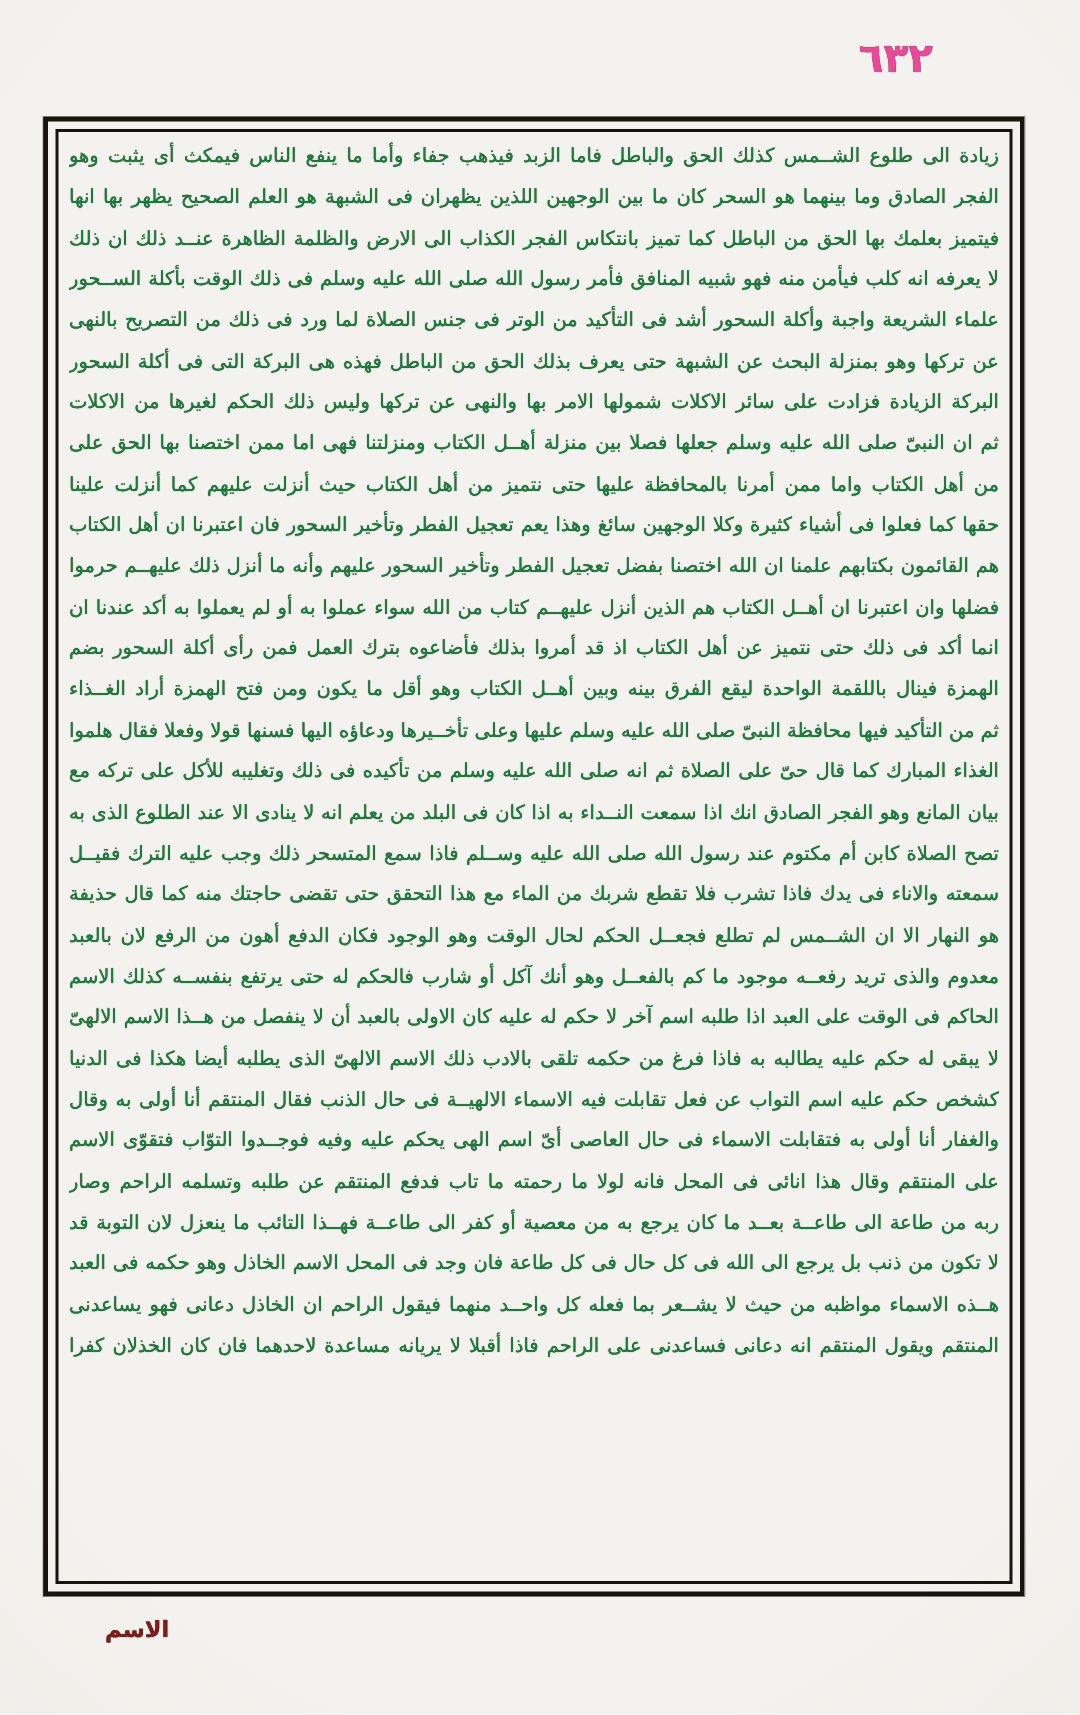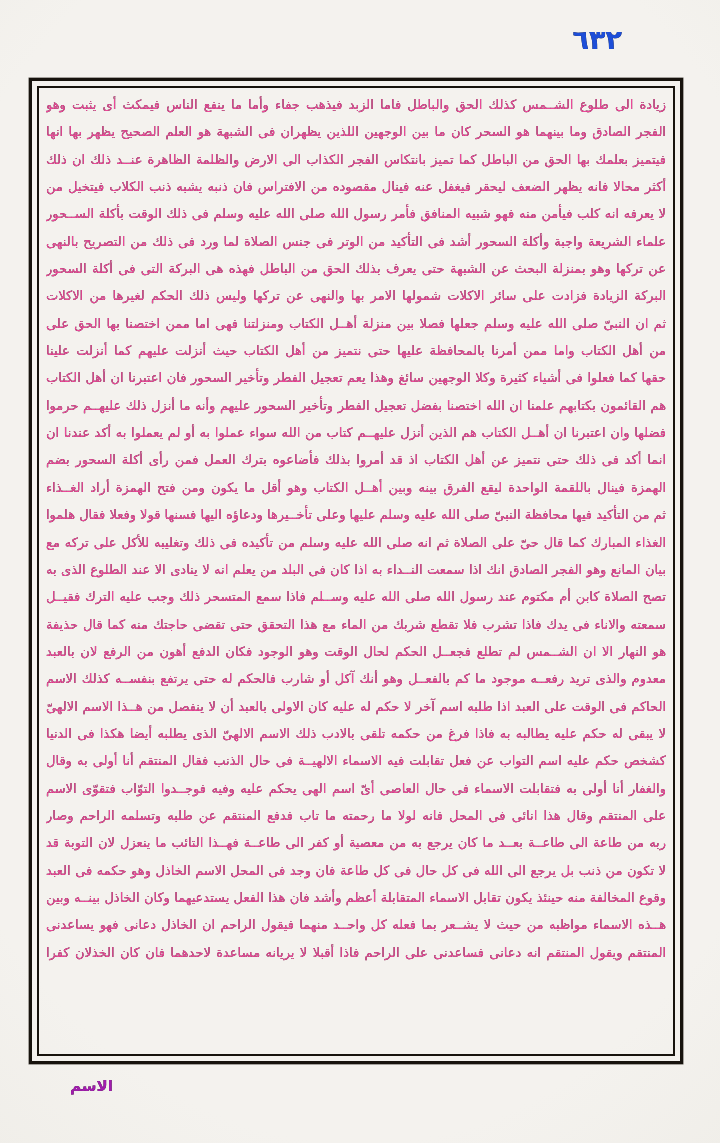--- a/index.html
+++ b/index.html
@@ -16,21 +16,21 @@
     font-family: "DejaVu Sans", sans-serif;
     color: #211d16;
   }
   .page-number {
     position: absolute;
     top: 24px;
     right: 98px;
     font-size: 27px;
     font-weight: bold;
     letter-spacing: 1px;
-    color: #1d4ed8;
+    color: #ec4899;
     text-shadow: 0 0 0.6px #181510;
   }
   .frame-outer {
     position: absolute;
     left: 29px;
     top: 78px;
     width: 654px;
     height: 986px;
     border: 3px solid #17130d;
     box-sizing: border-box;
@@ -55,46 +55,45 @@
     overflow: hidden;
   }
   .line {
     height: 27.35px;
     line-height: 27.35px;
     font-size: 13px;
     text-align: justify;
     text-align-last: justify;
     white-space: normal;
     overflow: hidden;
-    color: #ec4899;
+    color: #15803d;
     text-shadow: 0 0 0.55px #211d16;
   }
   .catchword {
     position: absolute;
     left: 70px;
     top: 1077px;
     direction: rtl;
     font-size: 15px;
     font-weight: bold;
-    color: #a21caf;
+    color: #7f1d1d;
     text-shadow: 0 0 0.5px #1c1812;
   }
 </style>
 </head>
 <body>
 
 <div class="page-number">٦٣٢</div>
 
 <div class="frame-outer">
   <div class="frame-inner">
     <div class="text-block" dir="rtl" lang="ar">
         <div class="line">زيادة الى طلوع الشــمس كذلك الحق والباطل  فاما الزبد فيذهب جفاء وأما ما ينفع الناس فيمكث أى يثبت وهو</div>
         <div class="line">الفجر الصادق وما بينهما هو السحر كان ما بين الوجهين اللذين يظهران فى الشبهة هو العلم الصحيح يظهر بها انها شبهة</div>
         <div class="line">فيتميز بعلمك بها الحق من الباطل كما تميز بانتكاس الفجر الكذاب الى الارض والظلمة الظاهرة عنــد ذلك ان ذلك</div>
-        <div class="line">أكثر محالا فانه يظهر الضعف ليحقر فيغفل عنه فينال مقصوده من الافتراس فان ذنبه يشبه ذنب الكلاب فيتخيل من</div>
         <div class="line">لا يعرفه انه كلب فيأمن منه فهو شبيه المنافق فأمر رسول الله صلى الله عليه وسلم فى ذلك الوقت بأكلة الســحور وقال</div>
         <div class="line">علماء الشريعة واجبة وأكلة السحور أشد فى التأكيد من الوتر فى جنس الصلاة لما ورد فى ذلك من التصريح بالنهى</div>
         <div class="line">عن تركها وهو بمنزلة البحث عن الشبهة حتى يعرف بذلك الحق من الباطل فهذه هى البركة التى فى أكلة السحور  فان</div>
         <div class="line">البركة الزيادة فزادت على سائر الاكلات شمولها الامر بها والنهى عن تركها وليس ذلك الحكم لغيرها من الاكلات</div>
         <div class="line">ثم ان النبىّ صلى الله عليه وسلم جعلها فصلا بين منزلة أهــل الكتاب ومنزلتنا فهى اما ممن اختصنا بها الحق على سائر الامم</div>
         <div class="line">من أهل الكتاب واما ممن أمرنا بالمحافظة عليها حتى نتميز من أهل الكتاب حيث أنزلت عليهم كما أنزلت علينا ففرّطوا فى</div>
         <div class="line">حقها كما فعلوا فى أشياء كثيرة وكلا الوجهين سائغ وهذا يعم تعجيل الفطر وتأخير السحور فان اعتبرنا ان أهل الكتاب</div>
         <div class="line">هم القائمون بكتابهم علمنا ان الله اختصنا بفضل تعجيل الفطر وتأخير السحور عليهم وأنه ما أنزل ذلك عليهــم حرموا</div>
         <div class="line">فضلها وان اعتبرنا ان أهــل الكتاب هم الذين أنزل عليهــم كتاب من الله سواء عملوا به أو لم يعملوا به أكد عندنا ان الله</div>
         <div class="line">انما أكد فى ذلك حتى نتميز عن أهل الكتاب اذ قد أمروا بذلك فأضاعوه بترك العمل  فمن رأى أكلة السحور بضم</div>
@@ -106,20 +105,19 @@
         <div class="line">سمعته والاناء فى يدك فاذا تشرب فلا تقطع شربك من الماء مع هذا التحقق حتى تقضى حاجتك منه كما قال حذيفة</div>
         <div class="line">هو النهار الا ان الشــمس لم تطلع فجعــل الحكم لحال الوقت وهو الوجود فكان الدفع أهون من الرفع  لان بالعبد</div>
         <div class="line">معدوم والذى تريد رفعــه موجود ما كم بالفعــل وهو أنك آكل أو شارب فالحكم له حتى يرتفع بنفســه كذلك الاسم</div>
         <div class="line">الحاكم فى الوقت على العبد اذا طلبه اسم آخر لا حكم له عليه كان الاولى بالعبد أن لا ينفصل من هــذا الاسم الالهىّ حتى</div>
         <div class="line">لا يبقى له حكم عليه يطالبه به فاذا فرغ من حكمه تلقى بالادب ذلك الاسم الالهىّ الذى يطلبه أيضا هكذا فى الدنيا والآخرة</div>
         <div class="line">كشخص حكم عليه اسم التواب عن فعل تقابلت فيه الاسماء الالهيــة فى حال الذنب فقال المنتقم أنا أولى به  وقال الراحم</div>
         <div class="line">والغفار أنا أولى به فتقابلت الاسماء فى حال العاصى أىّ اسم الهى يحكم عليه وفيه فوجــدوا التوّاب فتقوّى الاسم الراحم</div>
         <div class="line">على المنتقم وقال هذا انائى فى المحل فانه لولا ما رحمته ما تاب فدفع المنتقم عن طلبه وتسلمه الراحم وصار التوّاب يرجع به الى</div>
         <div class="line">ربه من طاعة الى طاعــة بعــد ما كان يرجع به من معصية أو كفر الى طاعــة فهــذا التائب ما ينعزل  لان التوبة قد</div>
         <div class="line">لا تكون من ذنب بل يرجع الى الله فى كل حال فى كل طاعة فان وجد فى المحل الاسم الخاذل وهو حكمه فى العبد فى حال</div>
-        <div class="line">وقوع المخالفة منه حينئذ يكون تقابل الاسماء المتقابلة أعظم وأشد فان هذا الفعل يستدعيهما وكان الخاذل بينــه وبين</div>
         <div class="line">هــذه الاسماء مواظبه من حيث لا يشــعر بما فعله كل واحــد منهما فيقول الراحم ان الخاذل دعانى فهو يساعدنى على</div>
         <div class="line">المنتقم ويقول المنتقم انه دعانى فساعدنى على الراحم فاذا أقبلا لا يريانه مساعدة لاحدهما فان كان الخذلان كفرا جاء</div>
       </div>
   </div>
 </div>
 
 <div class="catchword" dir="rtl" lang="ar">الاسم</div>
 
 </body></html>

